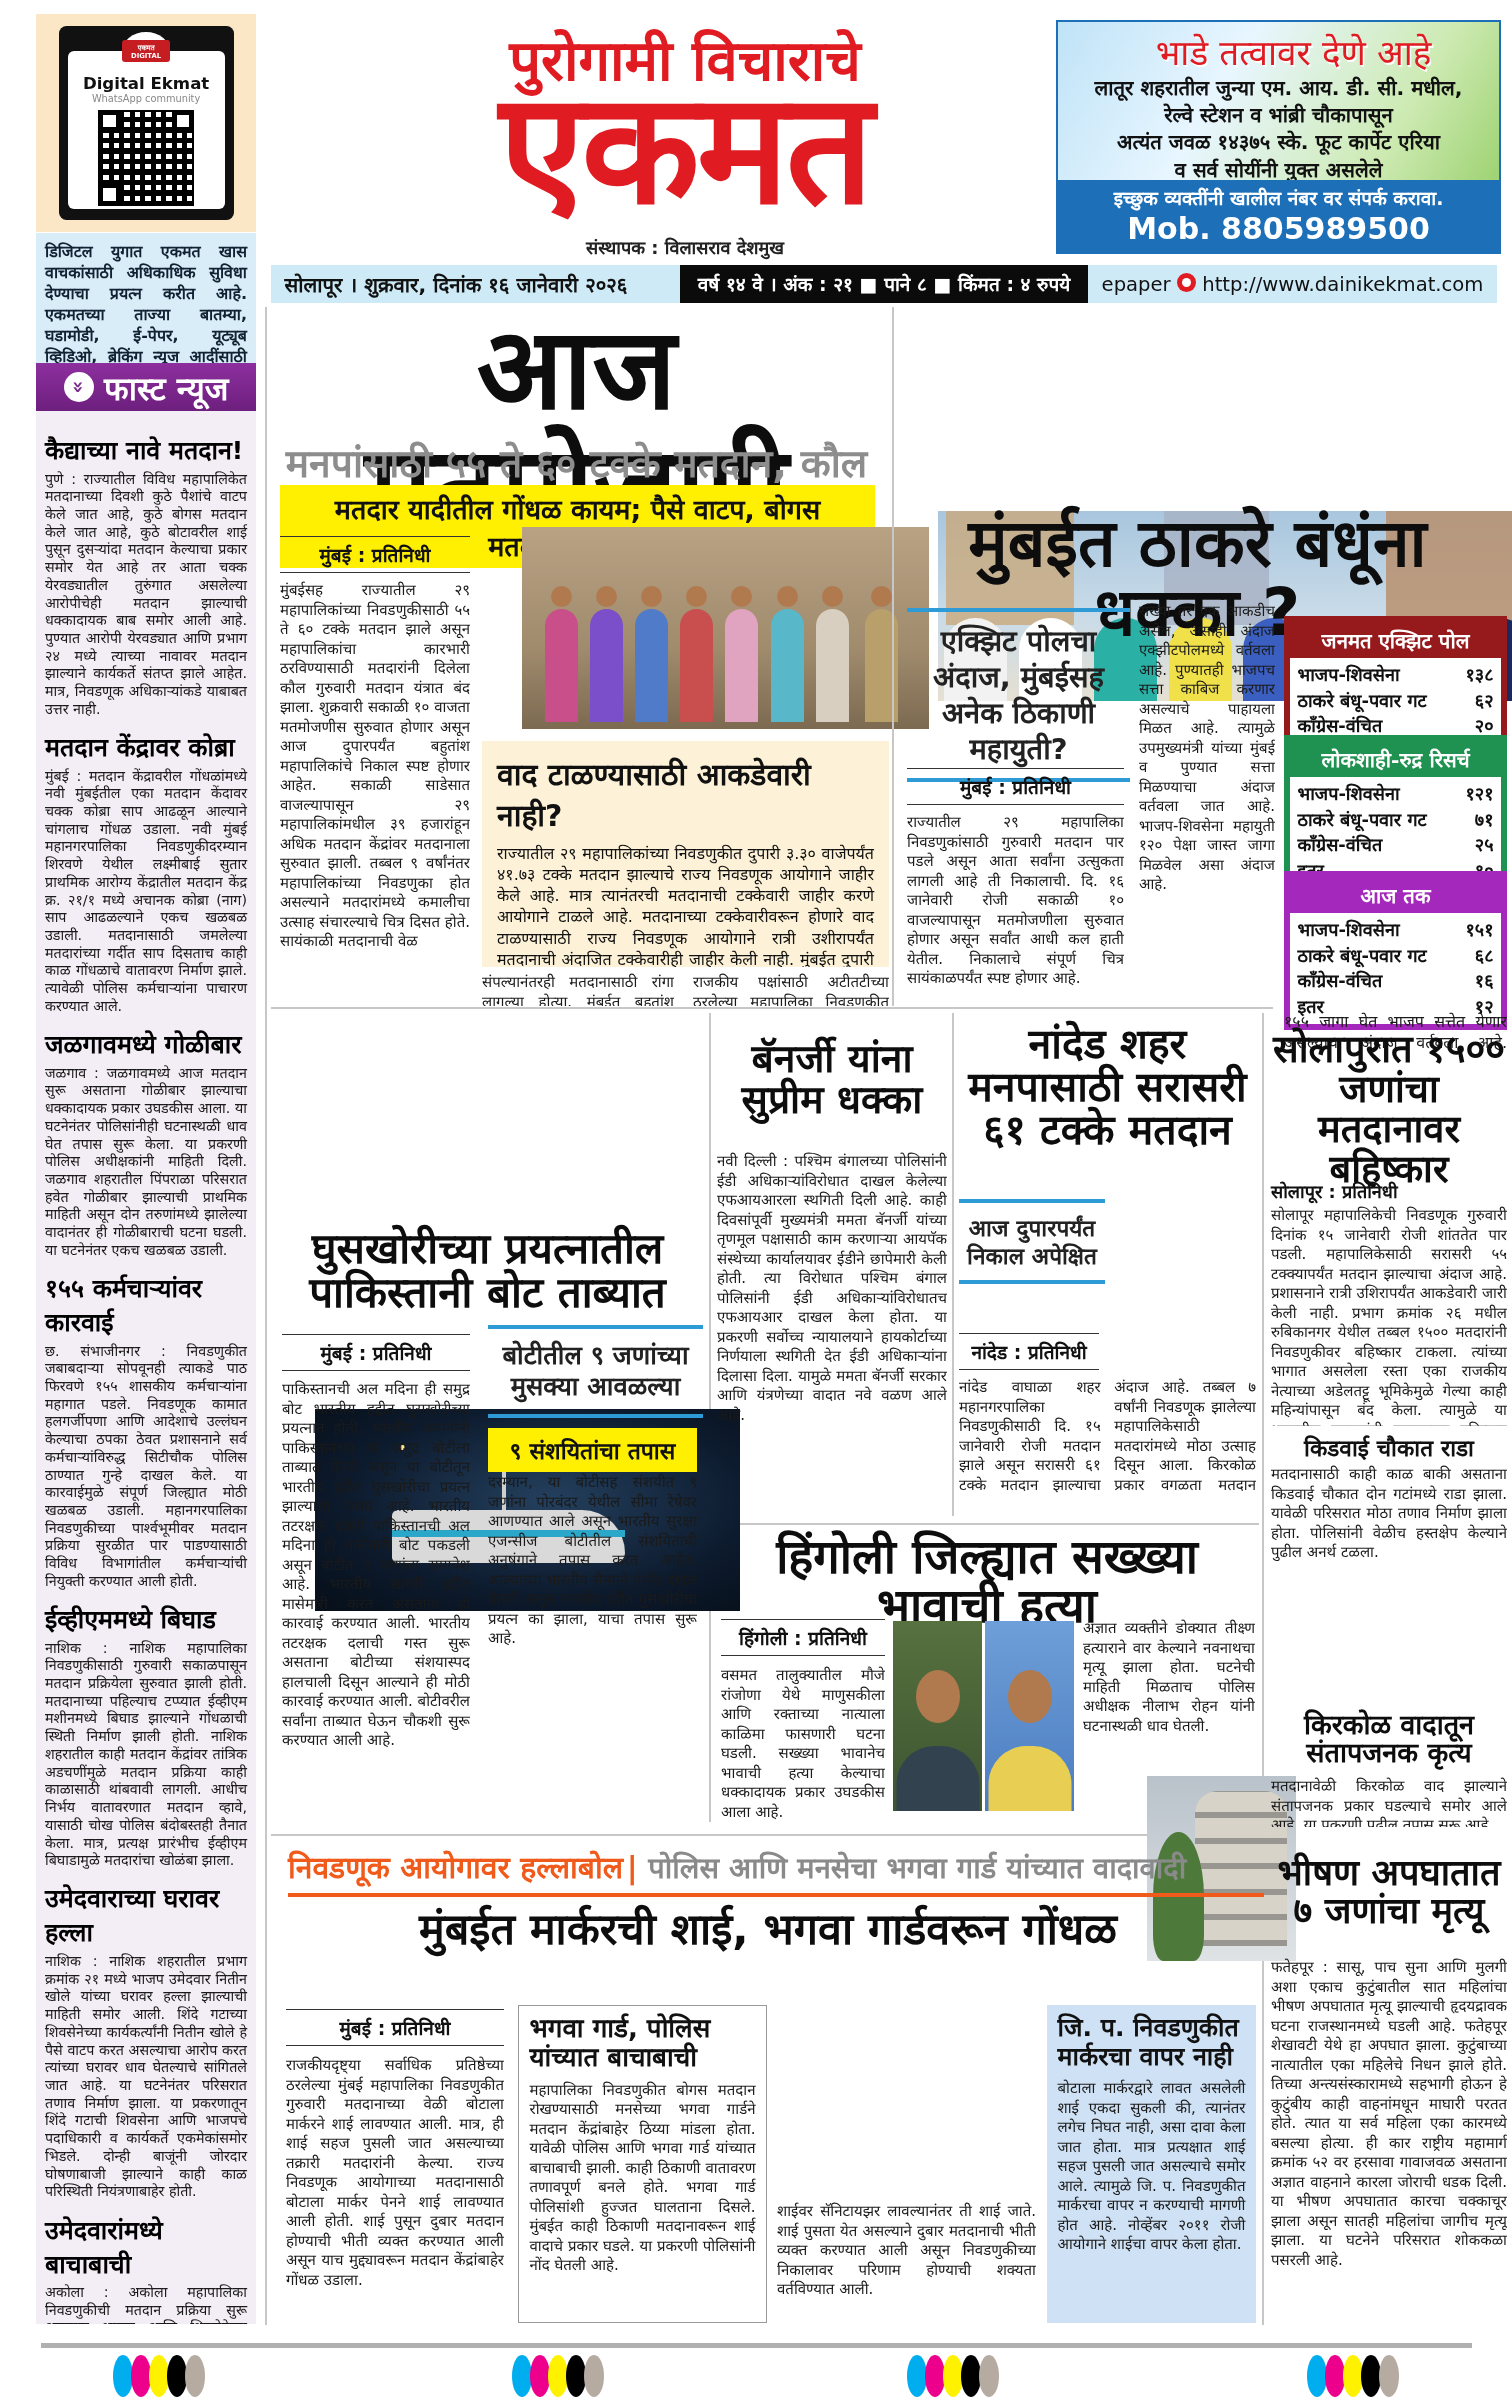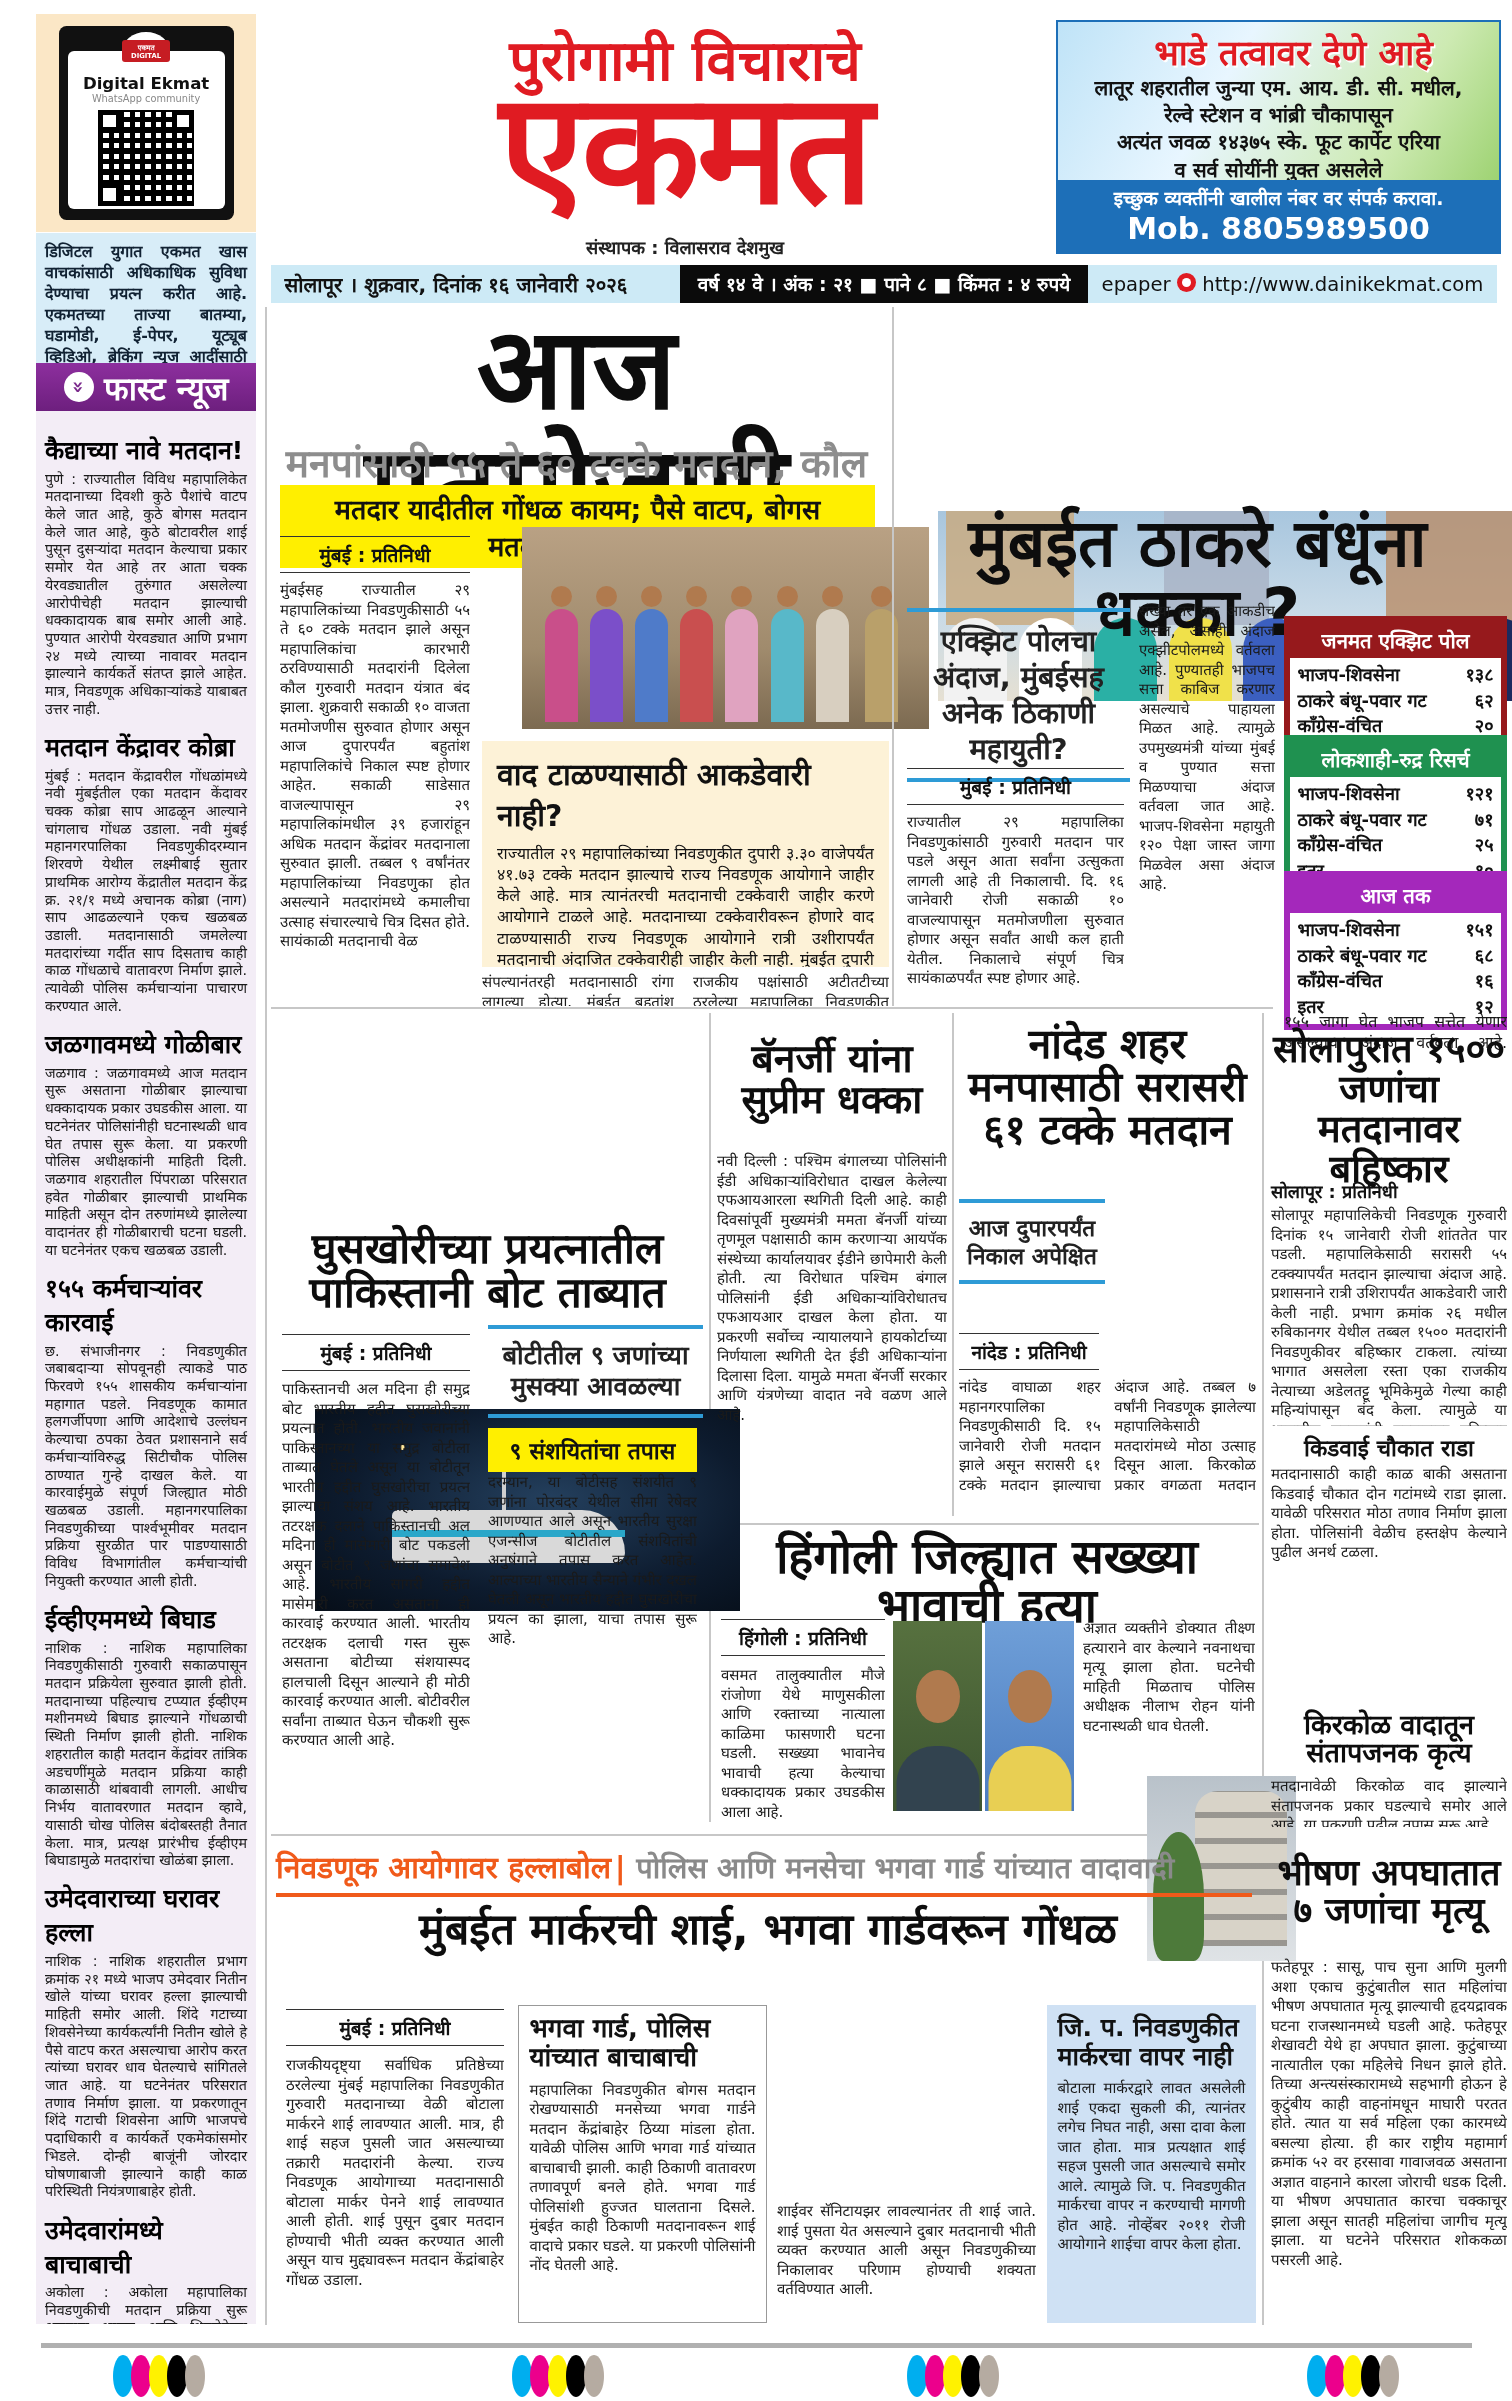--- a/index.html
+++ b/index.html
@@ -26,21 +26,21 @@
   .qr{position:relative;width:96px;height:96px;margin:6px auto 0;
       background-image:repeating-linear-gradient(0deg,#000 0 5.3px,transparent 5.3px 10.5px),
                        repeating-linear-gradient(90deg,#000 0 5.3px,#fff 5.3px 10.5px);}
   .qr b{position:absolute;width:22.6px;height:22.6px;background:#fff;border:5.3px solid #000;box-sizing:border-box;}
   .qr b:nth-child(1){left:0;top:0;} .qr b:nth-child(2){right:0;top:0;} .qr b:nth-child(3){left:0;bottom:0;}
   .promo{background:#d8edf8;font-weight:bold;font-size:16px;line-height:1.32;color:#123;padding:7.5px 9px;text-align:justify;}
   .mast-tag{font-size:56px;font-weight:bold;color:#e01b22;}
   .mast-title{font-size:154px;font-weight:bold;color:#e01b22;letter-spacing:-3px;line-height:1;}
   .founder{font-size:18px;font-weight:bold;color:#222;}
   .ad{border:2.3px solid #1d6fb8;background:linear-gradient(120deg,#bfe3f7 0%,#e8f6ff 35%,#cdeab2 70%,#8fcb5e 100%);}
-  .ad-title{font-size:35px;font-weight:bold;color:#e01b22;text-shadow:1.5px 1.5px 0 #fff;margin-left:30px;}
+  .ad-title{font-size:35px;font-weight:normal;color:#e01b22;text-shadow:1.5px 1.5px 0 #fff;margin-left:30px;}
   .ad-line{font-size:20.3px;font-weight:bold;color:#111;line-height:1.35;}
   .ad-foot{position:absolute;left:0;right:0;bottom:0;background:#1d6fb8;color:#fff;text-align:center;padding:4.5px 0 6px;}
   .ad-contact{font-size:19px;font-weight:bold;}
   .ad-mob{font-size:30px;font-weight:bold;}
   
   .datestrip{background:#cdeaf6;display:flex;align-items:center;}
   .issuebox{background:#0b0b0b;color:#fff;font-weight:bold;font-size:19px;padding:6px 18px;}
   .epaper{display:flex;gap:6px;font-size:19.6px;color:#111;}
   .edot{width:19.6px;height:19.6px;border-radius:50%;background:#e01b22;display:inline-block;position:relative;}
   .edot:after{content:"";position:absolute;left:5.3px;top:5.3px;width:9px;height:9px;border-radius:50%;background:#fff;}
@@ -348,21 +348,21 @@
         <span class="hd2"></span>
         <span class="sh" style="background:#32434f;"></span>
       </span>
     <span class="ph portrait" style="flex:1;background:linear-gradient(180deg,#6f9fd8,#4b7cc0);position:relative;">
         <span class="hd2"></span>
         <span class="sh" style="background:#e8cf53;"></span>
       </span>
   </div>
   <div class="abs bd clip" style="left:1083px;top:1619px;width:172px;height:202px;">अज्ञात व्यक्तीने डोक्यात तीक्ष्ण हत्याराने वार केल्याने नवनाथचा मृत्यू झाला होता. घटनेची माहिती मिळताच पोलिस अधीक्षक नीलाभ रोहन यांनी घटनास्थळी धाव घेतली.</div>
 
-  <div class="abs" style="left:276px;top:1846px;width:976px;">
+  <div class="abs" style="left:288px;top:1846px;width:976px;">
     <span class="kick1">निवडणूक आयोगावर हल्लाबोल</span>
     <span class="kick1"> | </span>
     <span class="kick2">पोलिस आणि मनसेचा भगवा गार्ड यांच्यात वादावादी</span>
     <div class="kickline" style="margin-top:6px;"></div>
   </div>
   <div class="abs ctr h" style="left:280px;top:1907px;width:976px;font-size:43px;">मुंबईत मार्करची शाई, भगवा गार्डवरून गोंधळ</div>
   <div class="abs by" style="left:286px;top:2009px;width:218px;">मुंबई : प्रतिनिधी</div>
   <div class="abs bd clip" style="left:286px;top:2056px;width:218px;height:265px;">राजकीयदृष्ट्या सर्वाधिक प्रतिष्ठेच्या ठरलेल्या मुंबई महापालिका निवडणुकीत गुरुवारी मतदानाच्या वेळी बोटाला मार्करने शाई लावण्यात आली. मात्र, ही शाई सहज पुसली जात असल्याच्या तक्रारी मतदारांनी केल्या. राज्य निवडणूक आयोगाच्या मतदानासाठी बोटाला मार्कर पेनने शाई लावण्यात आली होती. शाई पुसून दुबार मतदान होण्याची भीती व्यक्त करण्यात आली असून याच मुद्द्यावरून मतदान केंद्रांबाहेर गोंधळ उडाला.</div>
 
   <div class="abs clip" style="left:518px;top:2005px;width:249px;height:318px;border:1.5px solid #999;box-sizing:border-box;padding:7.5px 10.5px;">

